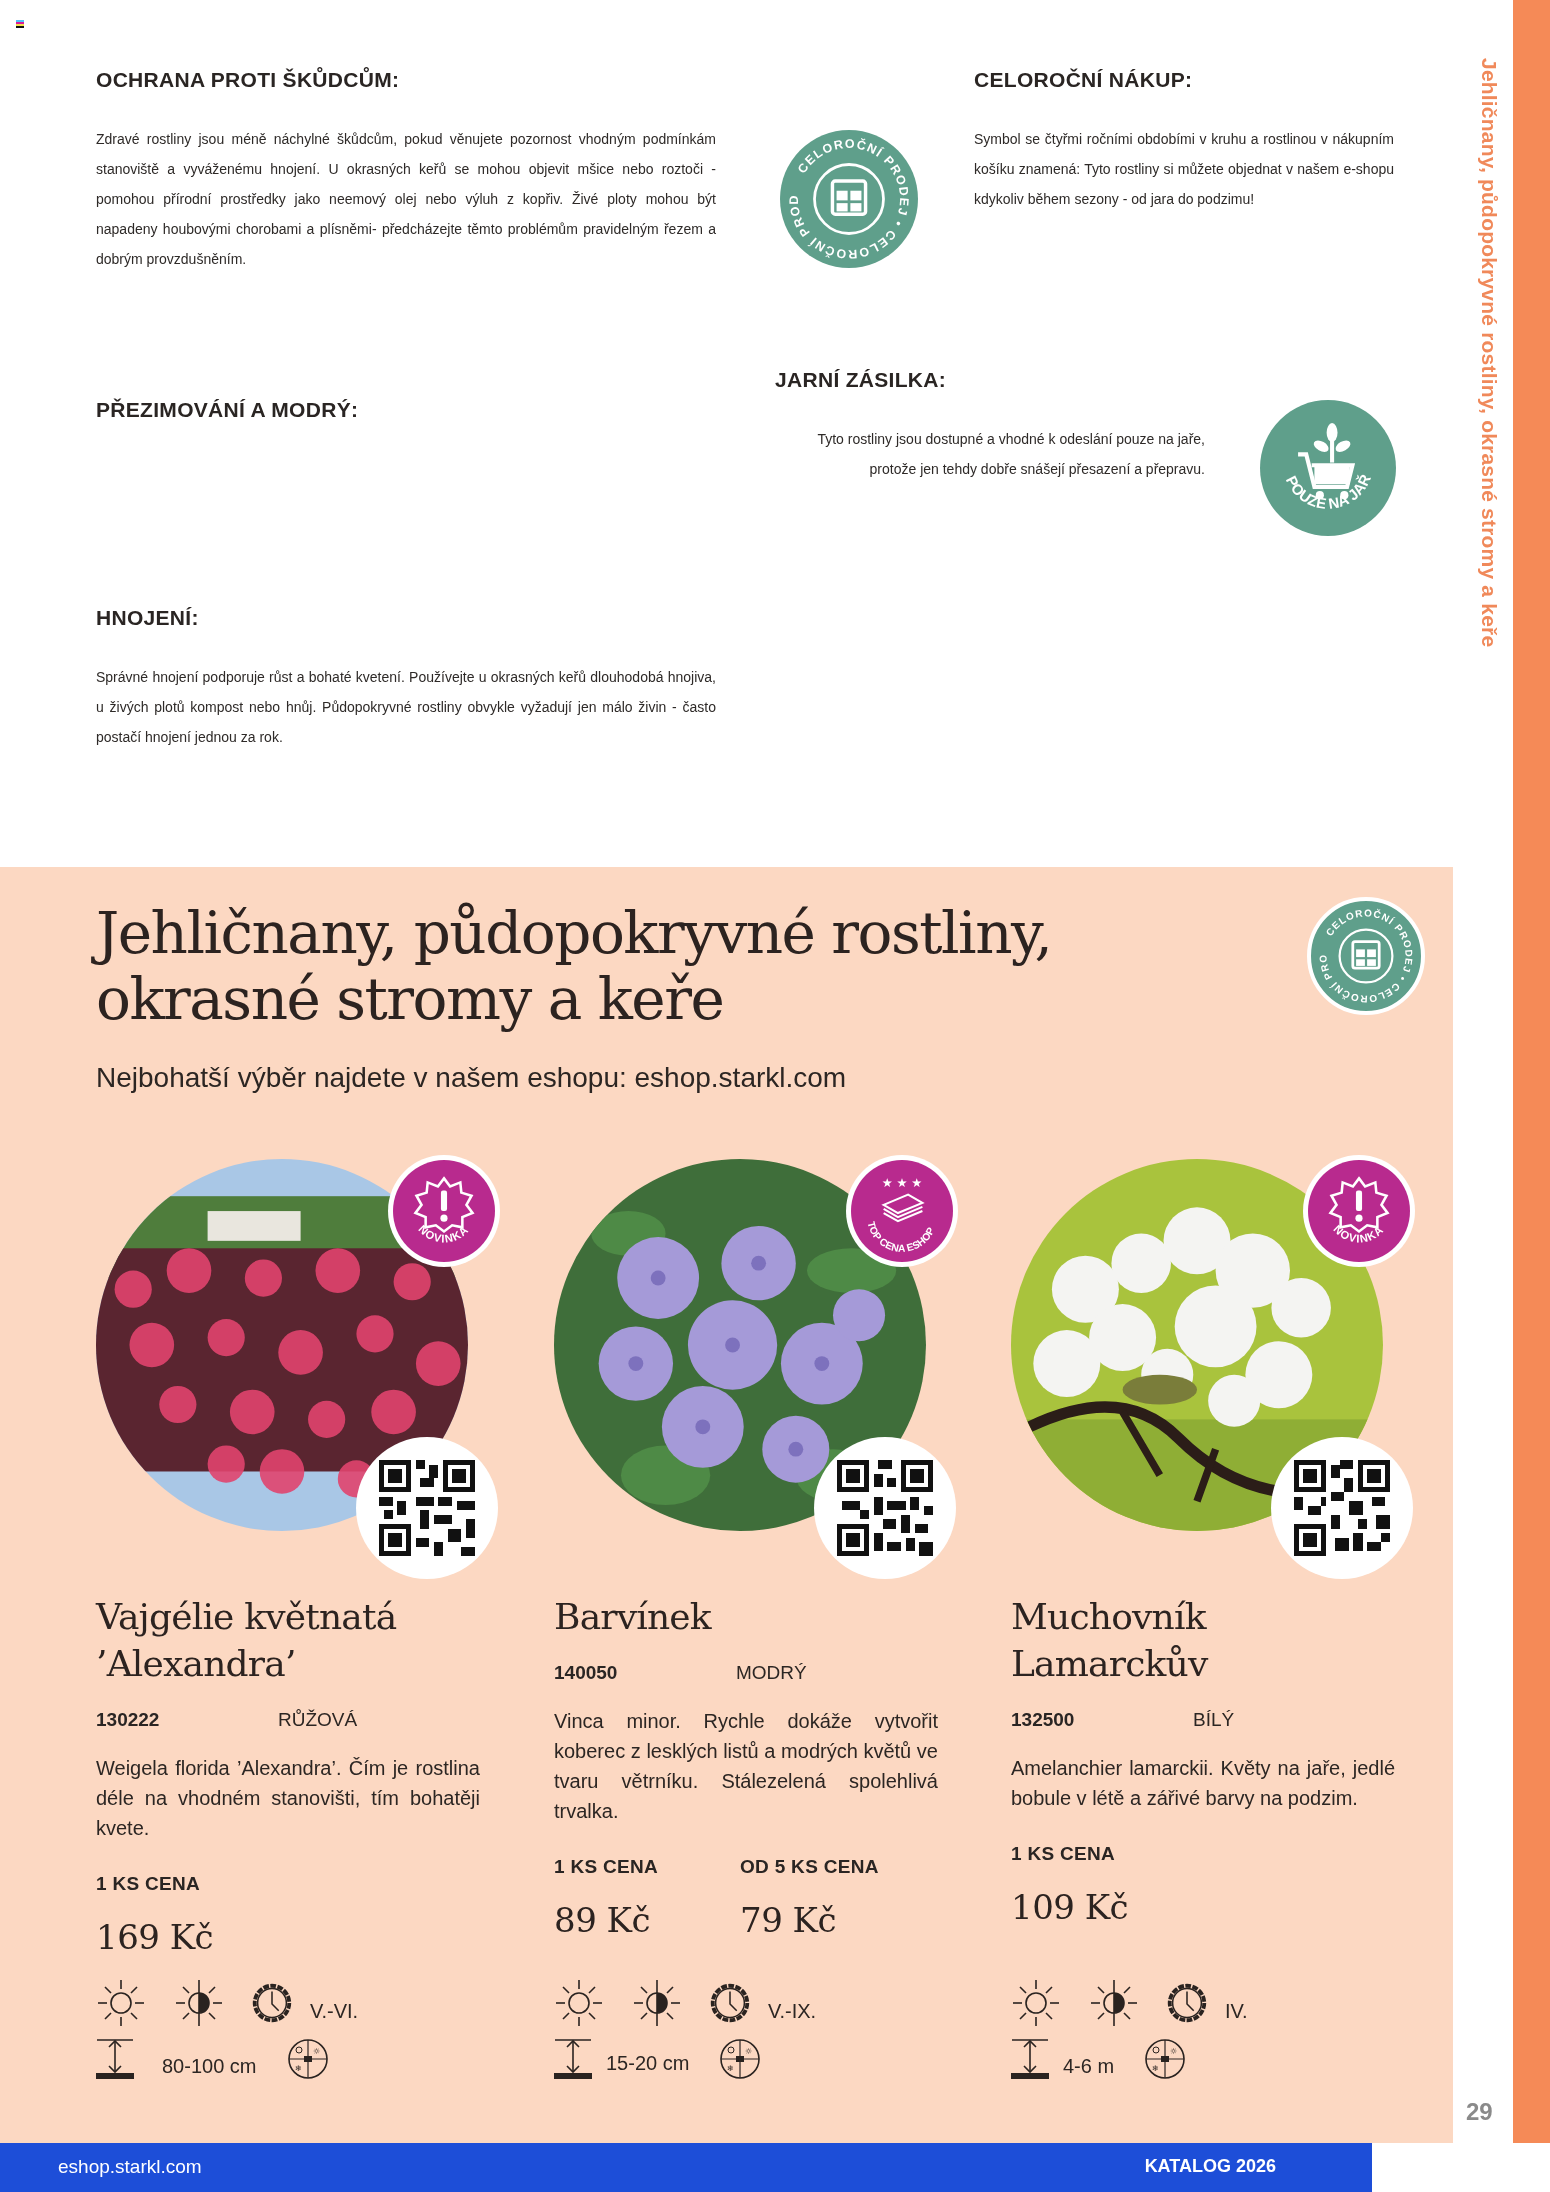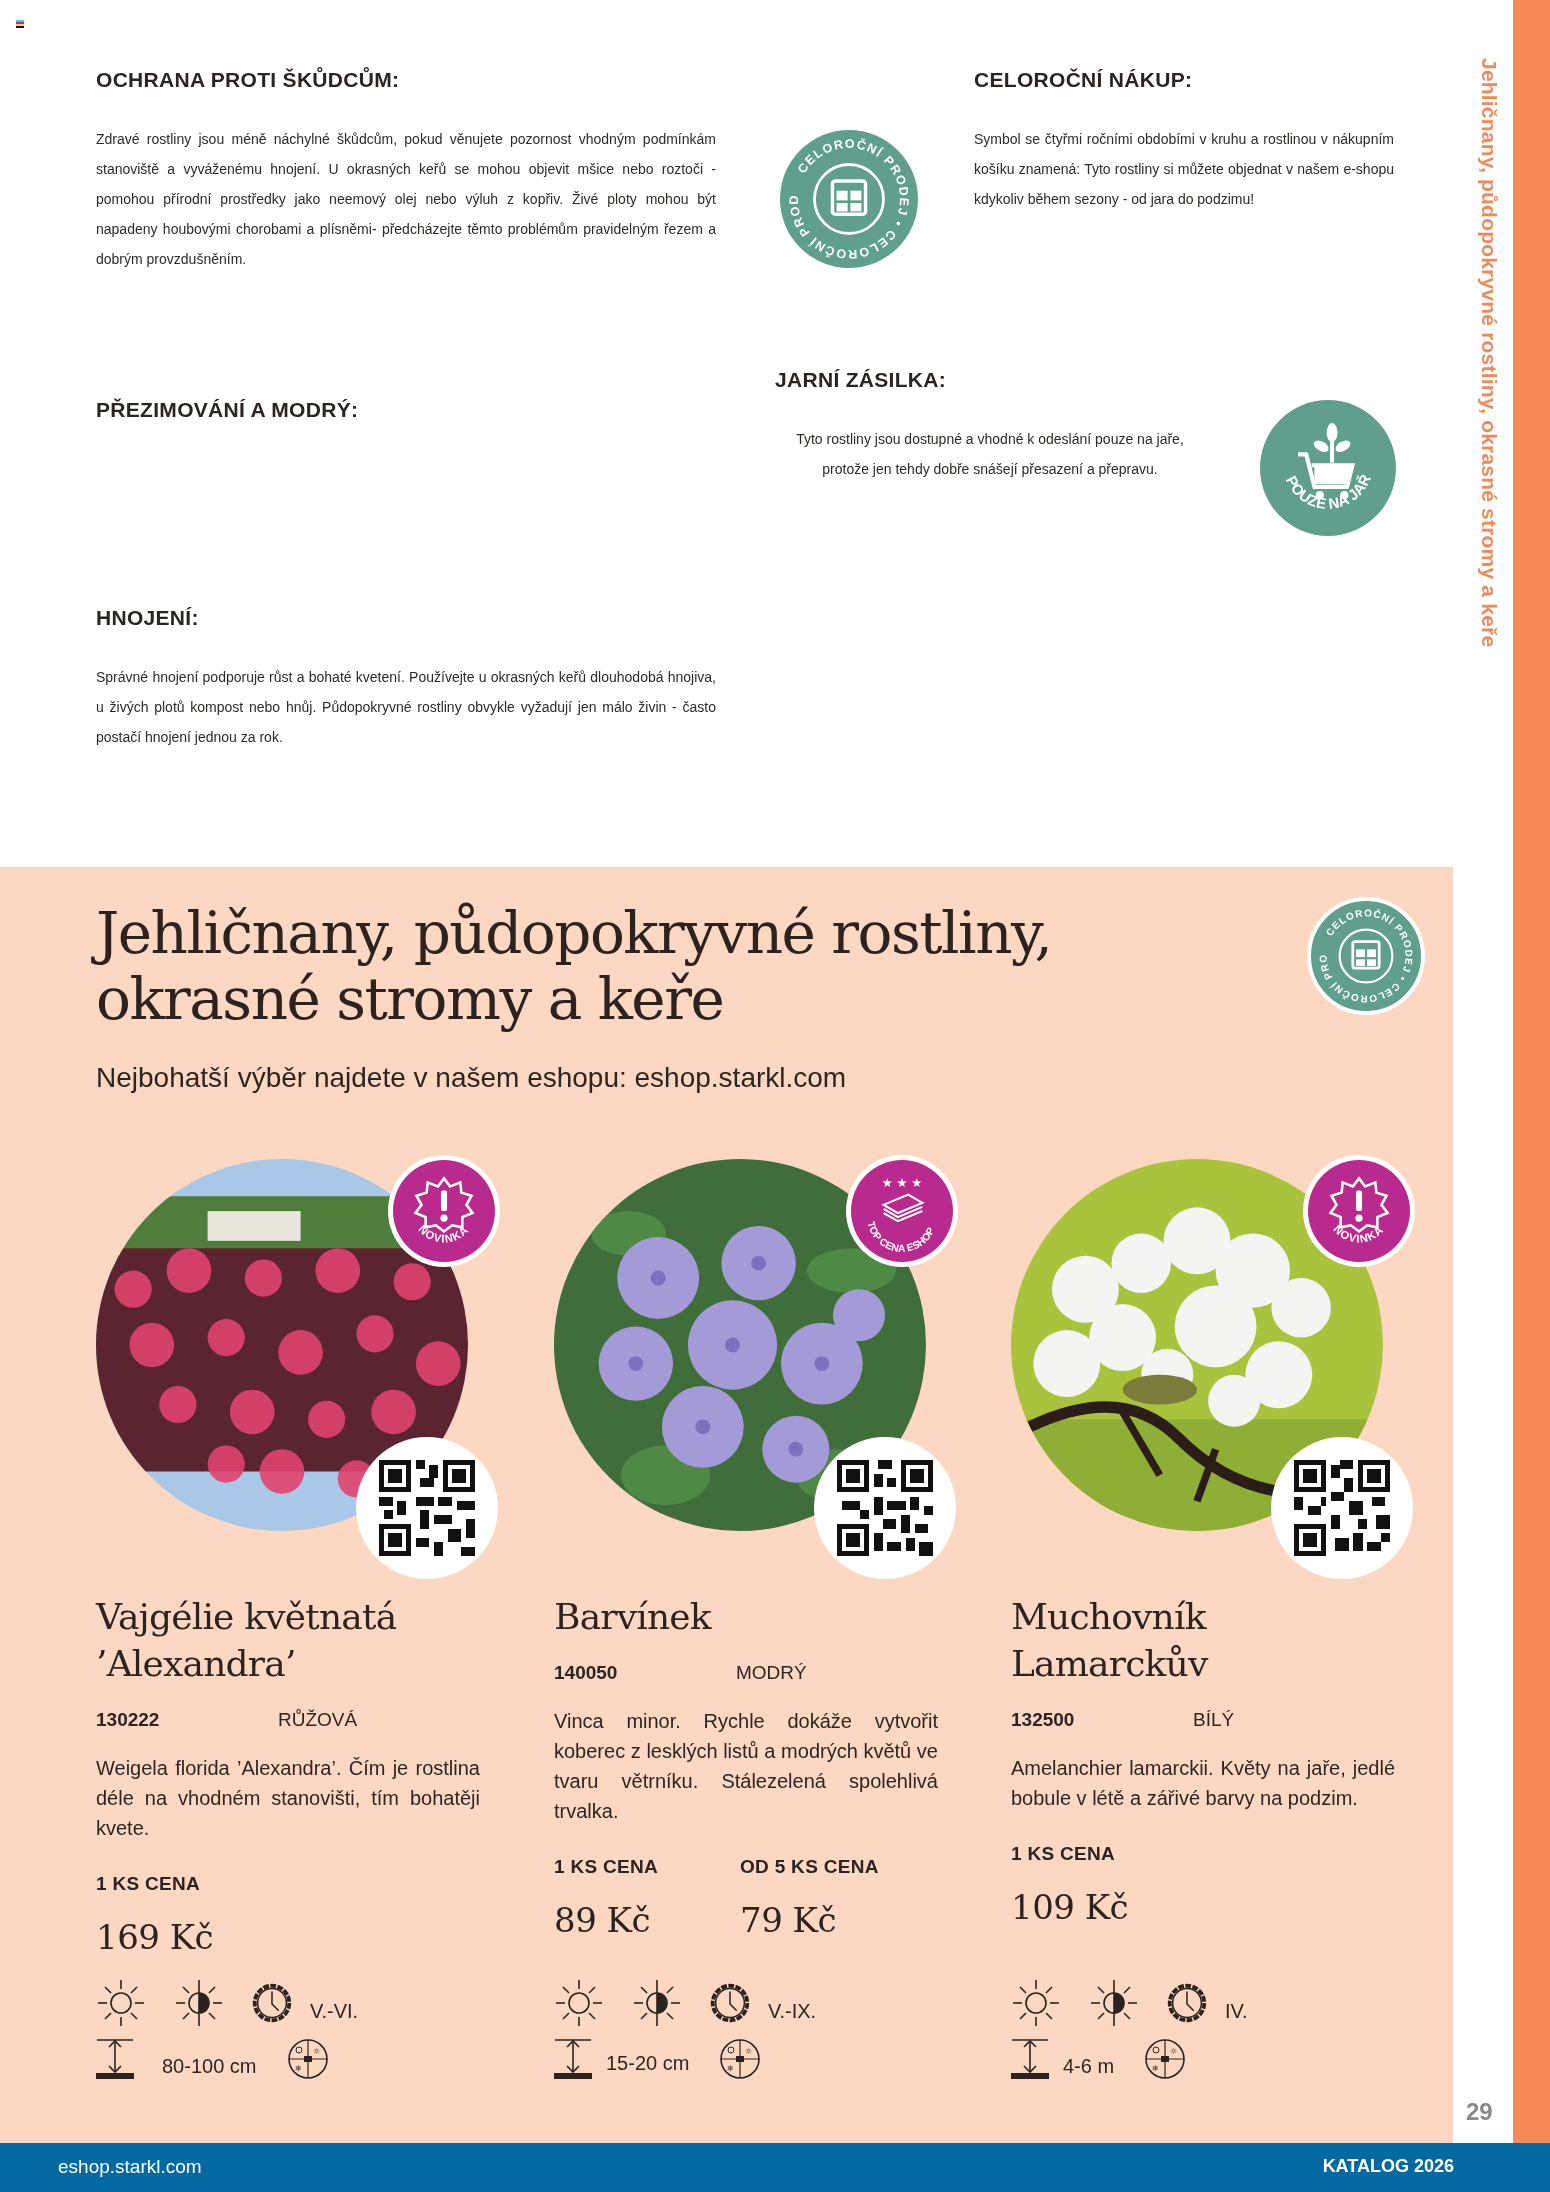--- a/index.html
+++ b/index.html
@@ -47,21 +47,21 @@
   .price-label { font-family: "Liberation Sans", sans-serif; font-weight: bold; font-size: 19px; letter-spacing: 0.3px; }
   .price-val { font-family: "DejaVu Serif", serif; font-size: 34px; margin-top: 22px; color: #2c2320; letter-spacing: -0.5px; }
 
   .icon-row1 { position: absolute; display: flex; align-items: center; }
   .icon-row2 { position: absolute; display: flex; align-items: center; }
   .ico { display: inline-block; }
   .ico svg { display: block; }
   .icon-text { font-family: "Liberation Sans", sans-serif; font-size: 20px; color: #2c2623; }
 
   .page-no { position: absolute; left: 1466px; top: 2098px; font-family: "Liberation Sans", sans-serif; font-weight: bold; font-size: 24px; color: #8a8a8a; }
-  .footer { position: absolute; left: 0; top: 2143px; width: 1550px; height: 49px; background: #0369a1; }
+  .footer { position: absolute; left: 0; top: 2143px; width: 1372px; height: 49px; background: #1d4ed8; }
   .footer .f-left { position: absolute; left: 58px; top: 13px; font-family: "Liberation Sans", sans-serif; font-size: 19px; color: #ffffff; }
   .footer .f-right { position: absolute; right: 96px; top: 13px; font-family: "Liberation Sans", sans-serif; font-weight: bold; font-size: 18px; color: #ffffff; }
 </style>
 </head>
 <body>
 
 <div class="print-mark">
   <span style="background:#4fc3f7"></span>
     <span style="background:#d81b9a"></span>
     <span style="background:#f5e04a"></span>
@@ -99,21 +99,21 @@
     <text font-family="Liberation Sans, sans-serif" font-weight="bold" font-size="9" fill="#fff" letter-spacing="1"><textPath href="#ring1" startOffset="8%">CELOROČNÍ PRODEJ • CELOROČNÍ PRODEJ •</textPath></text>
   </svg>
 </div>
 <div class="col" style="left:974px; top:68px; width:420px;">
   <div class="h-sec">CELOROČNÍ NÁKUP:</div>
   <div class="p-sec" style="margin-top:32px;">Symbol se čtyřmi ročními obdobími v kruhu a rostlinou v nákupním košíku znamená: Tyto rostliny si můžete objednat v našem e-shopu kdykoliv během sezony - od jara do podzimu!</div>
 </div>
 
 <div class="col" style="left:775px; top:368px; width:430px;">
   <div class="h-sec">JARNÍ ZÁSILKA:</div>
-  <div class="p-sec" style="margin-top:32px; text-align:center;">Tyto rostliny jsou dostupné a vhodné k odeslání pouze na jaře, protože jen tehdy dobře snášejí přesazení a přepravu.</div>
+  <div class="p-sec" style="margin-top:32px; text-align:right;">Tyto rostliny jsou dostupné a vhodné k odeslání pouze na jaře, protože jen tehdy dobře snášejí přesazení a přepravu.</div>
 </div>
 <div class="badge-green" style="left:1260px; top:400px; width:136px; height:136px;">
   <svg viewBox="0 0 100 100">
     <defs>
         <path id="ring2" d="M18,55 a33,33 0 0,0 64,0"></path>
       </defs>
     <path d="M28,40 L34,40 L40,64 L64,64 L68,48 L38,48" fill="none" stroke="#fff" stroke-width="3"></path>
     <rect x="40" y="48" width="26" height="14" fill="#fff"></rect>
     <circle cx="44" cy="70" r="3" fill="#fff"></circle>
       <circle cx="62" cy="70" r="3" fill="#fff"></circle>

